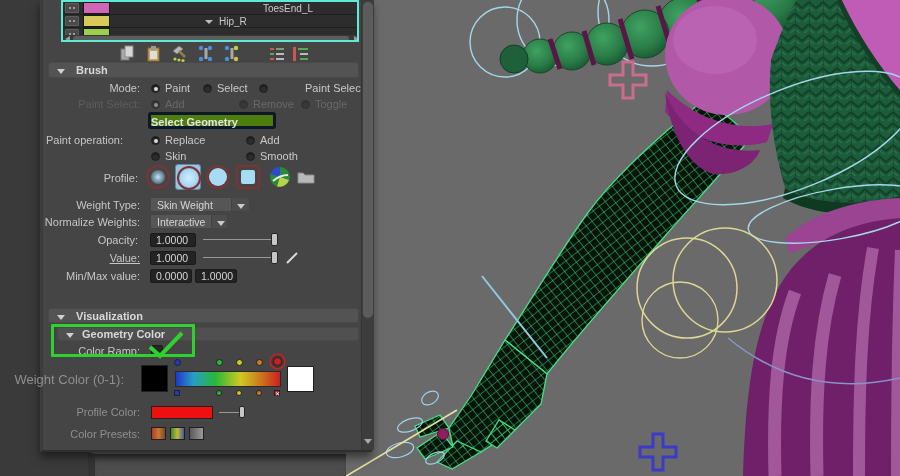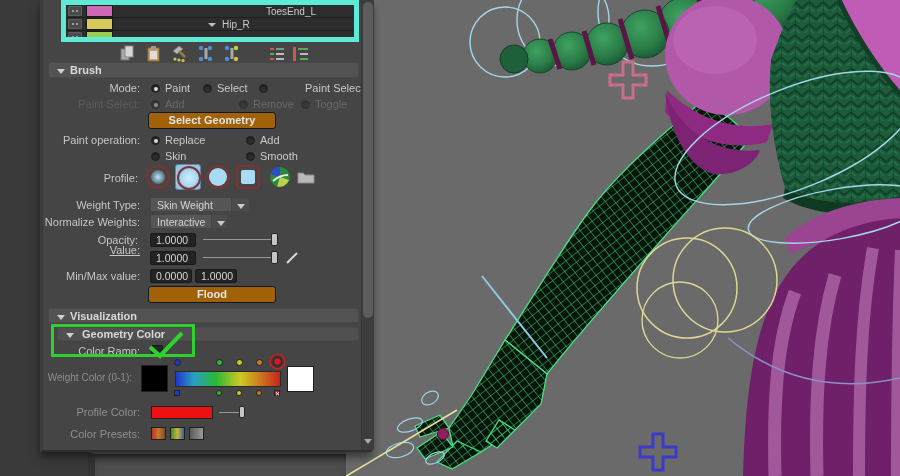--- a/index.html
+++ b/index.html
@@ -14,51 +14,51 @@
   
   #panel{position:absolute;left:40px;top:0;width:332px;height:452px;background:#454545;
     border-left:3px solid #3c3c3c;border-bottom:2px solid #2e2e2e;box-shadow:0 5px 9px rgba(0,0,0,.5);
     font-size:11px;color:#cfcfcf;}
   .abs{position:absolute;}
   .lbl{position:absolute;text-align:right;color:#c6c6c6;white-space:nowrap;}
   .lbl.dim{color:#8f8f8f;}
   .lbl.off{color:#747474;}
 
   
-  #inf-list{position:absolute;left:18px;top:0;width:298px;height:42px;background:#262626;border:5px solid #5eead4;overflow:hidden;}
+  #inf-list{position:absolute;left:18px;top:0;width:298px;height:42px;background:#262626;border:2px solid #5eead4;overflow:hidden;}
   .inf-row{position:relative;height:13px;background:#2d2d2d;border-bottom:1px solid #1f1f1f;}
   .inf-chip{position:absolute;left:2px;top:1px;width:14px;height:10px;background:#4a4a4a;border:1px solid #5e5e5e;border-radius:1px;}
   .inf-chip i{position:absolute;left:3px;top:3px;width:2px;height:2px;background:#9a9a9a;box-shadow:4px 0 #9a9a9a;}
   .inf-swatch{position:absolute;left:20px;top:0;width:27px;height:12px;border:1px solid #191919;}
   .inf-label{position:absolute;top:0;font-size:10px;color:#c9c9c9;line-height:13px;}
   .inf-caret{position:absolute;top:5px;width:0;height:0;border-left:4px solid transparent;border-right:4px solid transparent;border-top:4px solid #bdbdbd;}
   .hscroll{position:absolute;left:0;top:33px;width:298px;height:8px;background:#383838;}
   .hscroll .thumb{position:absolute;left:10px;top:1px;width:276px;height:6px;background:#5d5d5d;border-radius:3px;}
   .hscroll .arr{position:absolute;top:1px;width:0;height:0;border-top:3px solid transparent;border-bottom:3px solid transparent;}
   .hscroll .arr.l{left:2px;border-right:5px solid #9a9a9a;}
   .hscroll .arr.r{right:2px;border-left:5px solid #9a9a9a;}
 
   
   #wt-toolbar{position:absolute;left:0;top:44px;width:316px;height:20px;}
   .tb-ic{position:absolute;top:0;width:20px;height:20px;}
 
   
   .rollout{position:absolute;height:16px;background:#535353;border-radius:3px;border:1px solid #494949;}
   .rollout .tri{position:absolute;left:8px;top:6px;width:0;height:0;border-left:4px solid transparent;border-right:4px solid transparent;border-top:5px solid #d0d0d0;}
-  .rollout .ttl{position:absolute;left:21px;top:1px;font-weight:bold;color:#d8d8d8;font-size:11px;}
+  .rollout .ttl{position:absolute;left:27px;top:1px;font-weight:bold;color:#d8d8d8;font-size:11px;}
 
   
   .radio{position:absolute;width:9px;height:9px;border-radius:50%;background:#2c2c2c;border:1px solid #202020;box-shadow:inset 0 1px 1px rgba(0,0,0,.6);}
   .radio.sel::after{content:"";position:absolute;left:1.5px;top:1.5px;width:4px;height:4px;border-radius:50%;background:#dadada;}
   .ropt{position:absolute;font-size:11px;color:#c9c9c9;white-space:nowrap;}
   .disabled-row{opacity:.5;}
 
   
-  .mbtn{position:absolute;background:#a16207;border:1px solid #0f172a;border-radius:3px;color:#e4e4e4;
-    font-weight:bold;font-size:11px;text-align:center;cursor:default;}
+  .mbtn{position:absolute;background:#4d7c0f;border:3px solid #0f172a;border-radius:3px;color:#e4e4e4;
+    font-weight:bold;font-size:11px;cursor:default;}
   .field{position:absolute;height:14px;background:#232323;border:1px solid #1a1a1a;border-radius:2px;
     color:#d6d6d6;font-size:10.5px;padding:1px 5px;line-height:11px;}
   .dd{position:absolute;height:15px;display:flex;}
   .dd .txt{background:#565656;border:1px solid #444;border-radius:2px 0 0 2px;color:#d6d6d6;font-size:10.5px;padding:1px 6px;line-height:12px;flex:1;white-space:nowrap;}
   .dd .arr{width:18px;background:#4c4c4c;border:1px solid #444;border-left:none;border-radius:0 2px 2px 0;position:relative;}
   .dd .arr::after{content:"";position:absolute;left:5px;top:6px;border-left:4px solid transparent;border-right:4px solid transparent;border-top:5px solid #cacaca;}
 
   
   .sl-track{position:absolute;height:1px;background:#989898;}
   .sl-handle{position:absolute;width:7px;height:13px;background:#c6c6c6;border:1px solid #262626;border-radius:2px;}
@@ -312,21 +312,21 @@
       <span class="radio sel" style="left:108px;top:100px;"></span>
       <span class="ropt" style="left:122px;top:98px;color:#8a8a8a;">Add</span>
       <span class="radio" style="left:196px;top:100px;"></span>
       <span class="ropt" style="left:210px;top:98px;color:#8a8a8a;">Remove</span>
       <span class="radio" style="left:258px;top:100px;"></span>
       <span class="ropt" style="left:272px;top:98px;color:#8a8a8a;">Toggle</span>
     </div>
 
     <div class="mbtn" style="left:105px;top:112px;width:128px;height:17px;line-height:15px;">Select Geometry</div>
 
-    <span class="lbl" style="right:232px;top:134px;">Paint operation:</span>
+    <span class="lbl" style="right:249px;top:134px;">Paint operation:</span>
     <span class="radio sel" style="left:108px;top:136px;"></span>
     <span class="ropt" style="left:122px;top:134px;">Replace</span>
     <span class="radio" style="left:203px;top:136px;"></span>
     <span class="ropt" style="left:217px;top:134px;">Add</span>
     <span class="radio" style="left:108px;top:152px;"></span>
     <span class="ropt" style="left:122px;top:150px;">Skin</span>
     <span class="radio" style="left:203px;top:152px;"></span>
     <span class="ropt" style="left:217px;top:150px;">Smooth</span>
 
     <span class="lbl" style="right:234px;top:172px;">Profile:</span>
@@ -370,36 +370,35 @@
     <div class="dd" style="left:107px;top:214px;width:78px;">
       <span class="txt">Interactive</span>
       <span class="arr"></span>
     </div>
 
     <span class="lbl" style="right:234px;top:234px;">Opacity:</span>
     <div class="field" style="left:107px;top:233px;width:46px;">1.0000</div>
     <span class="sl-track" style="left:160px;top:239px;width:74px;"></span>
     <span class="sl-handle" style="left:228px;top:233px;"></span>
 
-    <span class="lbl" style="right:232px;top:244px;text-decoration:underline;">Value:</span>
+    <span class="lbl" style="right:232px;top:252px;text-decoration:underline;">Value:</span>
     <div class="field" style="left:107px;top:251px;width:46px;">1.0000</div>
     <span class="sl-track" style="left:160px;top:257px;width:74px;"></span>
     <span class="sl-handle" style="left:228px;top:251px;"></span>
     <span class="abs" style="left:243px;top:251px;">
       <svg width="13" height="13">
           <line x1="1" y1="12" x2="11" y2="2" stroke="#d8d8d8" stroke-width="2"></line>
           <path d="M1,12 L3,12 L1,10 Z" fill="#d8d8d8"></path>
         </svg>
     </span>
 
     <span class="lbl" style="right:232px;top:270px;">Min/Max value:</span>
     <div class="field" style="left:107px;top:269px;width:42px;">0.0000</div>
     <div class="field" style="left:152px;top:269px;width:42px;">1.0000</div>
 
-    <div class="mbtn" style="left:105px;top:286px;width:128px;height:17px;line-height:15px;">Flood</div>
 
     <div class="rollout" style="left:14px;top:327px;width:302px;height:14px;background:#505050;">
       <span class="tri" style="top:5px;"></span>
       <span class="ttl" style="left:24px;top:0;">Geometry Color</span>
     </div>
 
     <div class="rollout" style="left:5px;top:308px;width:311px;height:15px;">
       <span class="tri"></span>
       <span class="ttl">Visualization</span>
     </div>
@@ -407,21 +406,21 @@
     <span class="lbl" style="right:232px;top:345px;">Color Ramp:</span>
     <span class="checkbox" style="left:108px;top:345px;"></span>
     <span class="abs" style="left:103px;top:330px;">
       <svg width="40" height="30">
           <polyline points="4,17 14,26 36,3" fill="none" stroke="#2fd12f" stroke-width="4"></polyline>
         </svg>
     </span>
 
     <div class="green-box" style="left:8px;top:324px;width:144px;height:33px;"></div>
 
-    <span class="lbl dim" style="right:240px;top:372px;font-size:10px;margin-left:12px;">Weight Color (0-1):</span>
+    <span class="lbl dim" style="right:248px;top:372px;font-size:13px;margin-left:12px;">Weight Color (0-1):</span>
     <span class="swatch" style="left:98px;top:365px;width:27px;height:27px;background:#000;"></span>
     <div class="ramp-bar" style="left:132px;top:371px;width:106px;"></div>
     <span class="stop-dot" style="left:131px;top:359px;background:#2038c8;"></span>
     <span class="stop-dot" style="left:173px;top:359px;background:#28b838;"></span>
     <span class="stop-dot" style="left:193px;top:359px;background:#d0c822;"></span>
     <span class="stop-dot" style="left:213px;top:359px;background:#cc7a1e;"></span>
     <span class="stop-dot" style="left:230px;top:357px;width:9px;height:9px;background:#cc2020;box-shadow:0 0 0 2px #3a3a3a,0 0 0 3.5px #cc2020;"></span>
     <span class="stop-mark" style="left:131px;top:390px;background:#2038c8;"></span>
     <span class="stop-mark" style="left:173px;top:390px;border-radius:50%;background:#28b838;"></span>
     <span class="stop-mark" style="left:193px;top:390px;border-radius:50%;background:#d0c822;"></span>

